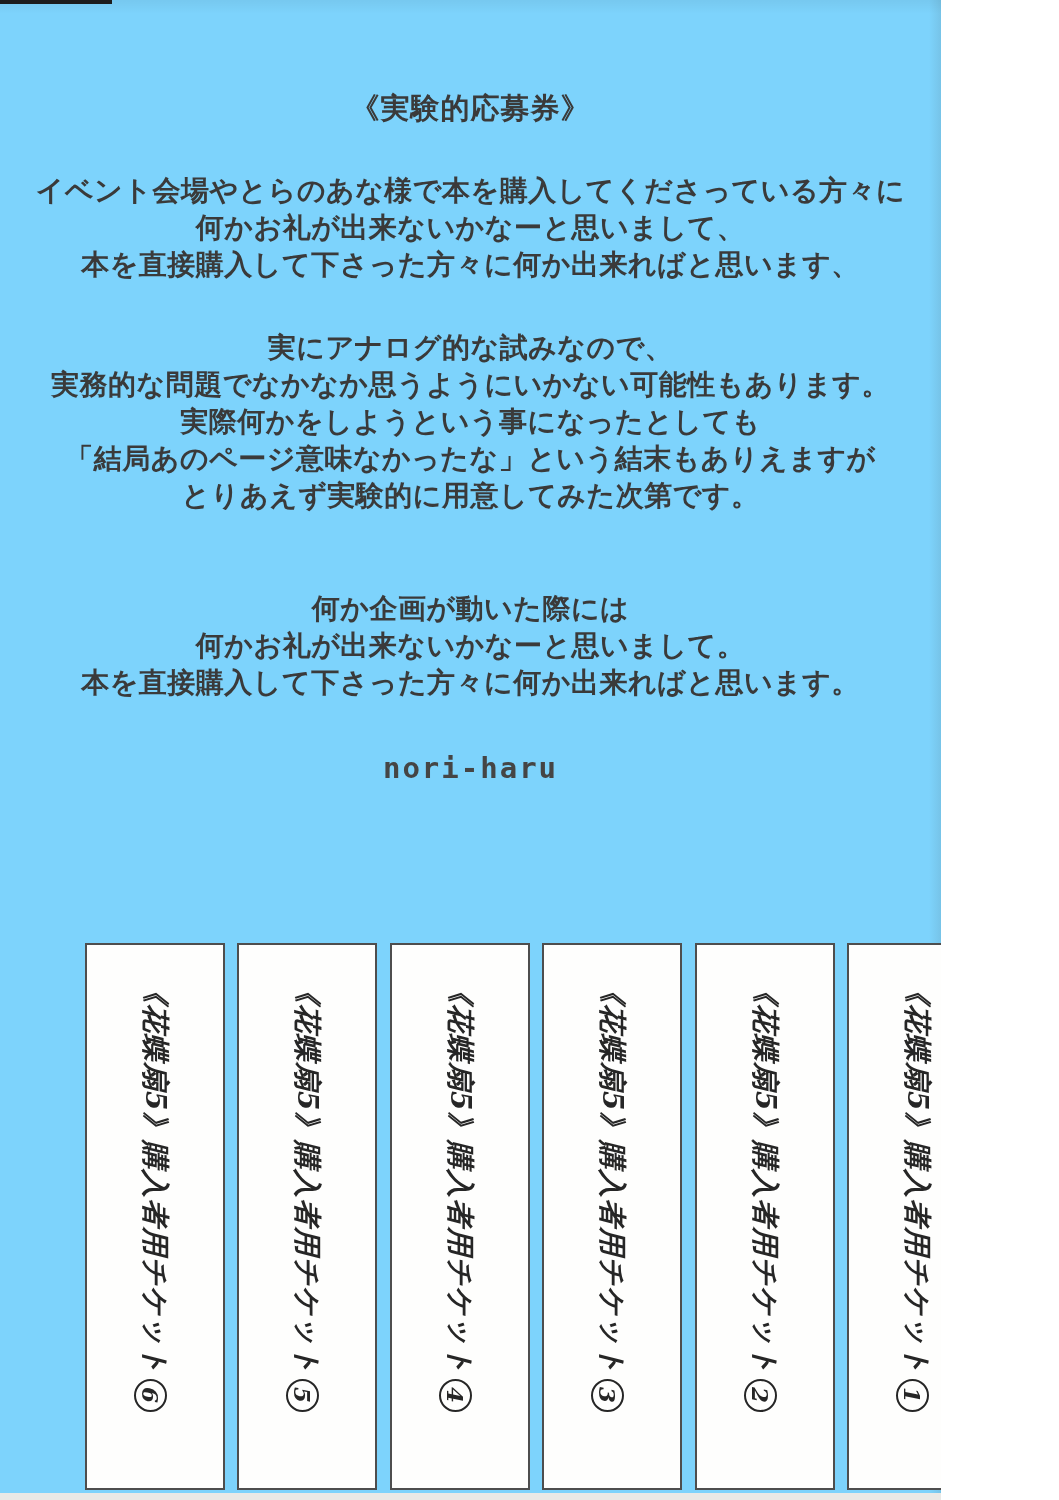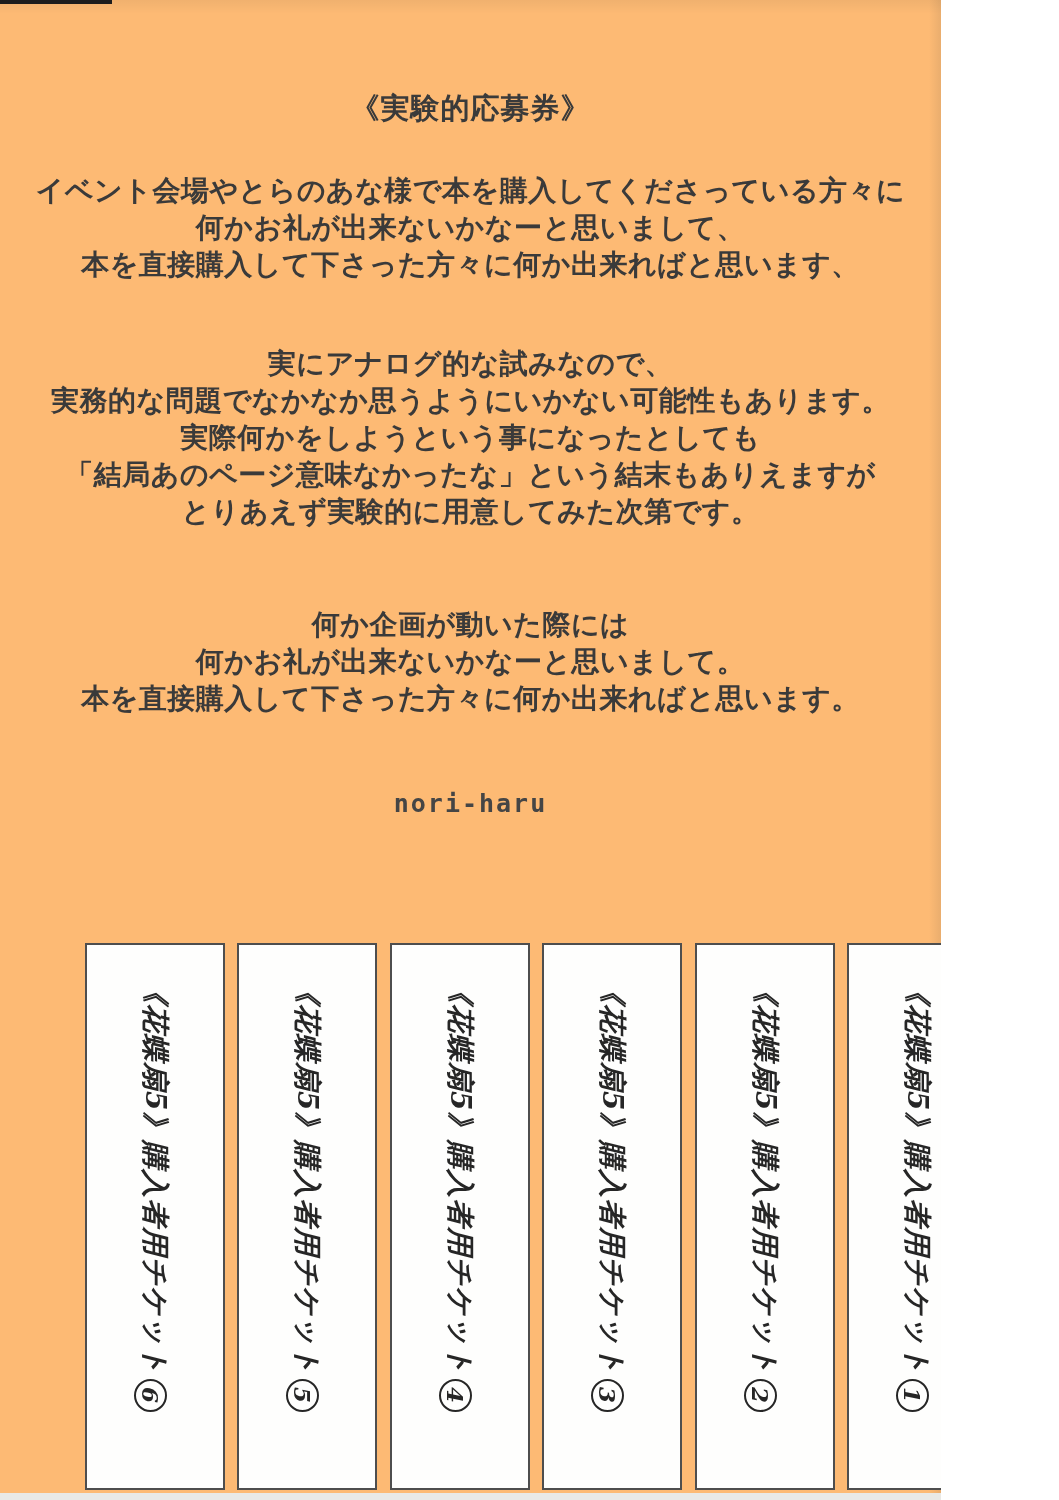--- a/index.html
+++ b/index.html
@@ -1,20 +1,20 @@
 <!DOCTYPE html>
 <html><head>
 <meta charset="utf-8">
 <style>
   html, body { margin: 0; padding: 0; background: #ffffff; }
   .page {
     position: relative;
     width: 941px;
     height: 1500px;
-    background: #fdba74;
+    background: #7dd3fc;
     overflow: hidden;
     font-family: "DejaVu Sans", sans-serif;
     color: #3a3a3a;
   }
   
   .scan-top-strip {
     position: absolute; top: 0; left: 0;
     width: 112px; height: 4px;
     background: #1e1e1e;
   }
@@ -45,27 +45,27 @@
     line-height: 36px;
     margin: 0 0 46px 0;
     letter-spacing: 1px;
   }
   .para {
     margin: 0;
     font-size: 28px;
     line-height: 37px;
     letter-spacing: 0.5px;
   }
-  .para-1 { margin-bottom: 62px; }
+  .para-1 { margin-bottom: 46px; }
   .para-2 { margin-bottom: 76px; }
-  .para-3 { margin-bottom: 72px; }
+  .para-3 { margin-bottom: 50px; }
   .para .line { display: block; }
   .signature {
     font-family: "DejaVu Sans Mono", monospace;
-    font-size: 25px;
+    font-size: 29px;
     font-weight: 700;
     letter-spacing: 2px;
     color: #454545;
   }
   
   .tickets {
     position: absolute;
     left: 85px;
     top: 943px;
     width: 902px;

